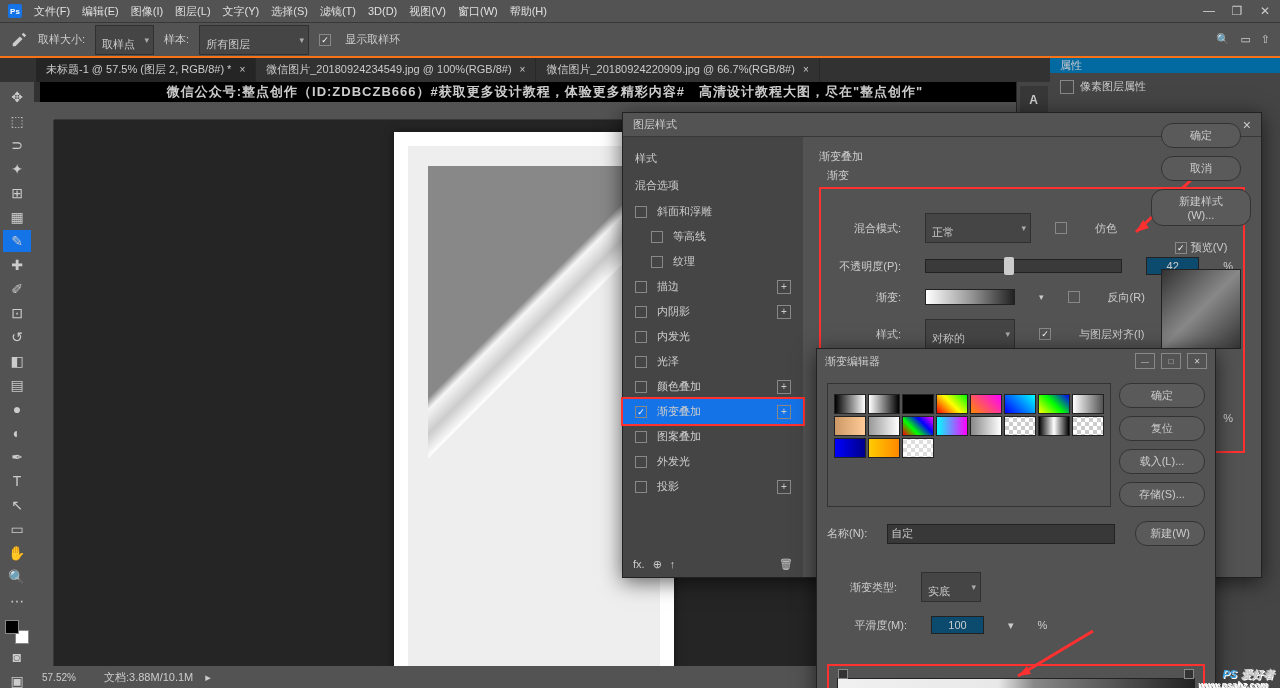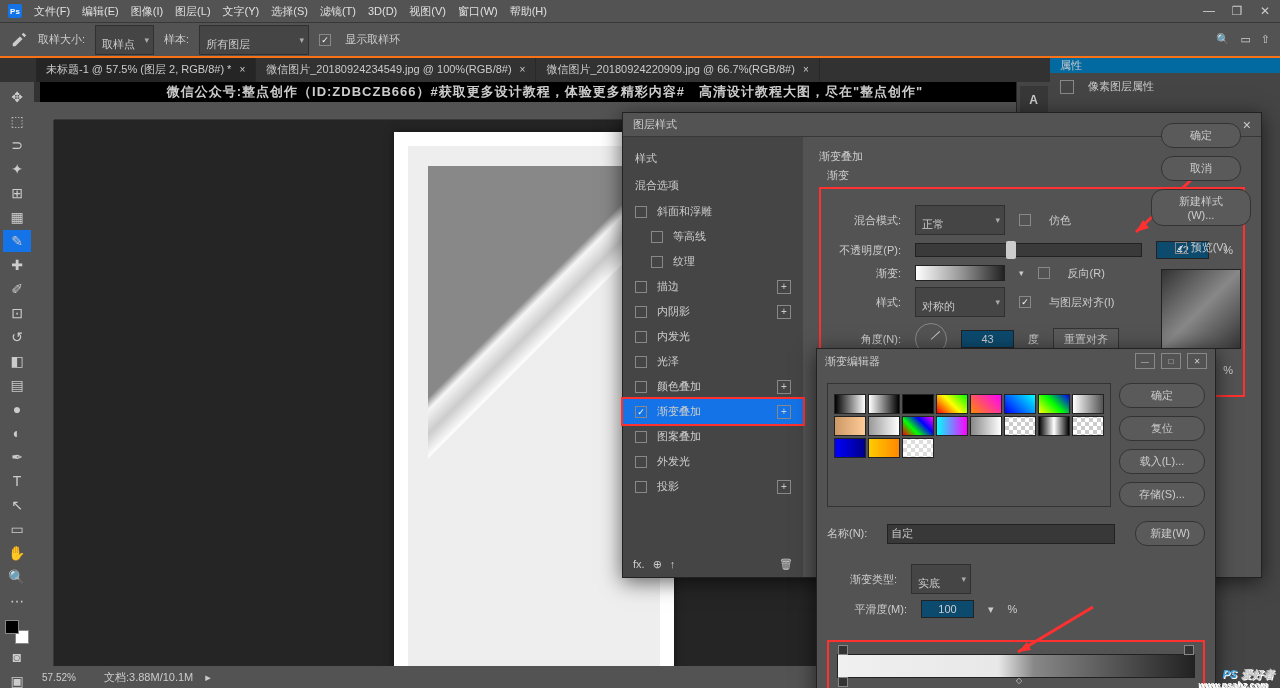--- a/index.html
+++ b/index.html
@@ -32,41 +32,41 @@
 .ruler-v{position:absolute;left:0;top:18px;bottom:0;width:20px;background:#535353;border-right:1px solid #383838}
 .ruler-corner{position:absolute;top:0;left:0;width:20px;height:18px;background:#535353}
 .canvas{position:absolute;left:360px;top:30px;width:280px;height:600px;background:#fff;box-shadow:0 0 8px rgba(0,0,0,0.5)}
 .canvas-inner{position:absolute;inset:14px;background:#eee}
 .page-curl{position:absolute;top:20px;left:20px;width:230px;height:380px;background:linear-gradient(135deg,#888 0%,#888 45%,transparent 45%)}
 .page-curl:before{content:"";position:absolute;top:0;left:0;width:100%;height:100%;background:linear-gradient(135deg,transparent 0%,transparent 38%,#f5f5f5 40%,#ccc 44%,#fff 48%,transparent 48%)}
 .statusbar{position:absolute;bottom:0;left:34px;right:0;height:22px;background:#535353;display:flex;align-items:center;padding:0 8px;gap:12px;font-size:10px}
 .statusbar input{background:transparent;border:none;color:#ccc;width:50px;font-size:10px}
 .right-panels{position:absolute;right:0;top:58px;width:230px;bottom:0;background:#454545}
 .panel-title{background:#0369a1;padding:0 10px;font-size:11px}
-.panel-sub{padding:6px 10px;font-size:11px;color:#999;display:flex;align-items:center;gap:14px}
+.panel-sub{padding:6px 10px;font-size:11px;color:#999;display:flex;align-items:center;gap:6px}
 .panel-icon{width:14px;height:14px;border:1px solid #888}
 .rp-collapse{position:absolute;right:230px;top:82px;width:34px;bottom:0;background:#454545;border-left:1px solid #282828}
 .rp-collapse .pi{width:28px;height:28px;margin:4px auto;display:flex;align-items:center;justify-content:center;background:#383838;font-size:12px;font-weight:bold}
 
 
 .dlg1{position:absolute;left:622px;top:112px;width:640px;background:#535353;border:1px solid #222;box-shadow:0 4px 20px rgba(0,0,0,0.6)}
 .dlg-title{height:24px;background:#535353;padding:4px 10px;display:flex;align-items:center;border-bottom:1px solid #383838}
 .dlg-title .x{margin-left:auto;font-size:14px;cursor:pointer}
 .dlg-body{display:flex;min-height:440px}
 .style-list{width:180px;background:#454545;padding-top:8px}
 .style-list .hdr{padding:6px 12px;font-size:11px}
 .style-item{padding:5px 12px;display:flex;align-items:center;gap:6px;font-size:11px;position:relative}
 .style-item.sel{background:#1473e6}
 .style-item .plus{margin-left:auto;width:14px;height:14px;border:1px solid #888;display:flex;align-items:center;justify-content:center;font-size:10px}
 .style-item.red-box{outline:2px solid #ff3030}
 .style-foot{position:absolute;bottom:0;left:0;width:180px;padding:6px 10px;display:flex;gap:8px;font-size:11px;color:#aaa}
 .style-foot .trash{margin-left:auto}
 .gradient-panel{flex:1;padding:12px 16px;position:relative}
 .gp-box{border:2px solid #ff3030;padding:10px;margin-top:4px}
-.gp-row{display:flex;align-items:center;gap:14px;margin:6px 0;font-size:11px}
+.gp-row{display:flex;align-items:center;gap:24px;margin:14px 0;font-size:11px}
 .gp-row label{width:70px;text-align:right}
 .gp-row .slider{flex:1;height:14px;position:relative;background:#3a3a3a;border:1px solid #222}
 .gp-row .slider .thumb{position:absolute;top:-3px;left:40%;width:10px;height:18px;background:#ccc;border-radius:2px}
 .gp-row .num{width:53px;background:#0c4a6e;border:1px solid #222;padding:2px;text-align:center}
 .grad-swatch{width:90px;height:16px;background:linear-gradient(90deg,#fff,#999,#222);border:1px solid #222}
 .angle{width:32px;height:32px;border:1px solid #888;border-radius:50%;position:relative}
 .angle:after{content:"";position:absolute;left:50%;top:50%;width:12px;height:1px;background:#ccc;transform-origin:left;transform:rotate(-43deg)}
 .btn{background:#5a5a5a;border:1px solid #333;border-radius:12px;padding:4px 14px;font-size:11px;min-width:80px;text-align:center}
 .btn2{background:#5a5a5a;border:1px solid #333;padding:3px 10px;font-size:11px}
 .dlg-btns{position:absolute;right:10px;top:10px;width:100px;display:flex;flex-direction:column;gap:8px;align-items:center}
@@ -281,21 +281,21 @@
     <div class="gradient-panel">
       <div>渐变叠加</div>
       <div style="margin:4px 0 0 8px">渐变</div>
       <svg class="arrow1" viewBox="0 0 80 80">
           <path d="M70 8 L15 60" stroke="#ff3030" stroke-width="3" fill="none"></path>
           <path d="M15 60 L22 48 L28 56 Z" fill="#ff3030"></path>
         </svg>
       <div class="gp-box">
         <div class="gp-row">
           <label>混合模式:</label>
-          <div class="dd" style="width:90px">正常</div>
+          <div class="dd" style="width:106px">正常</div>
           <span class="chk"></span>
             <span>仿色</span>
         </div>
         <div class="gp-row">
           <label>不透明度(P):</label>
           <div class="slider">
               <div class="thumb"></div>
             </div>
           <div class="num">42</div>
             <span>%</span>

